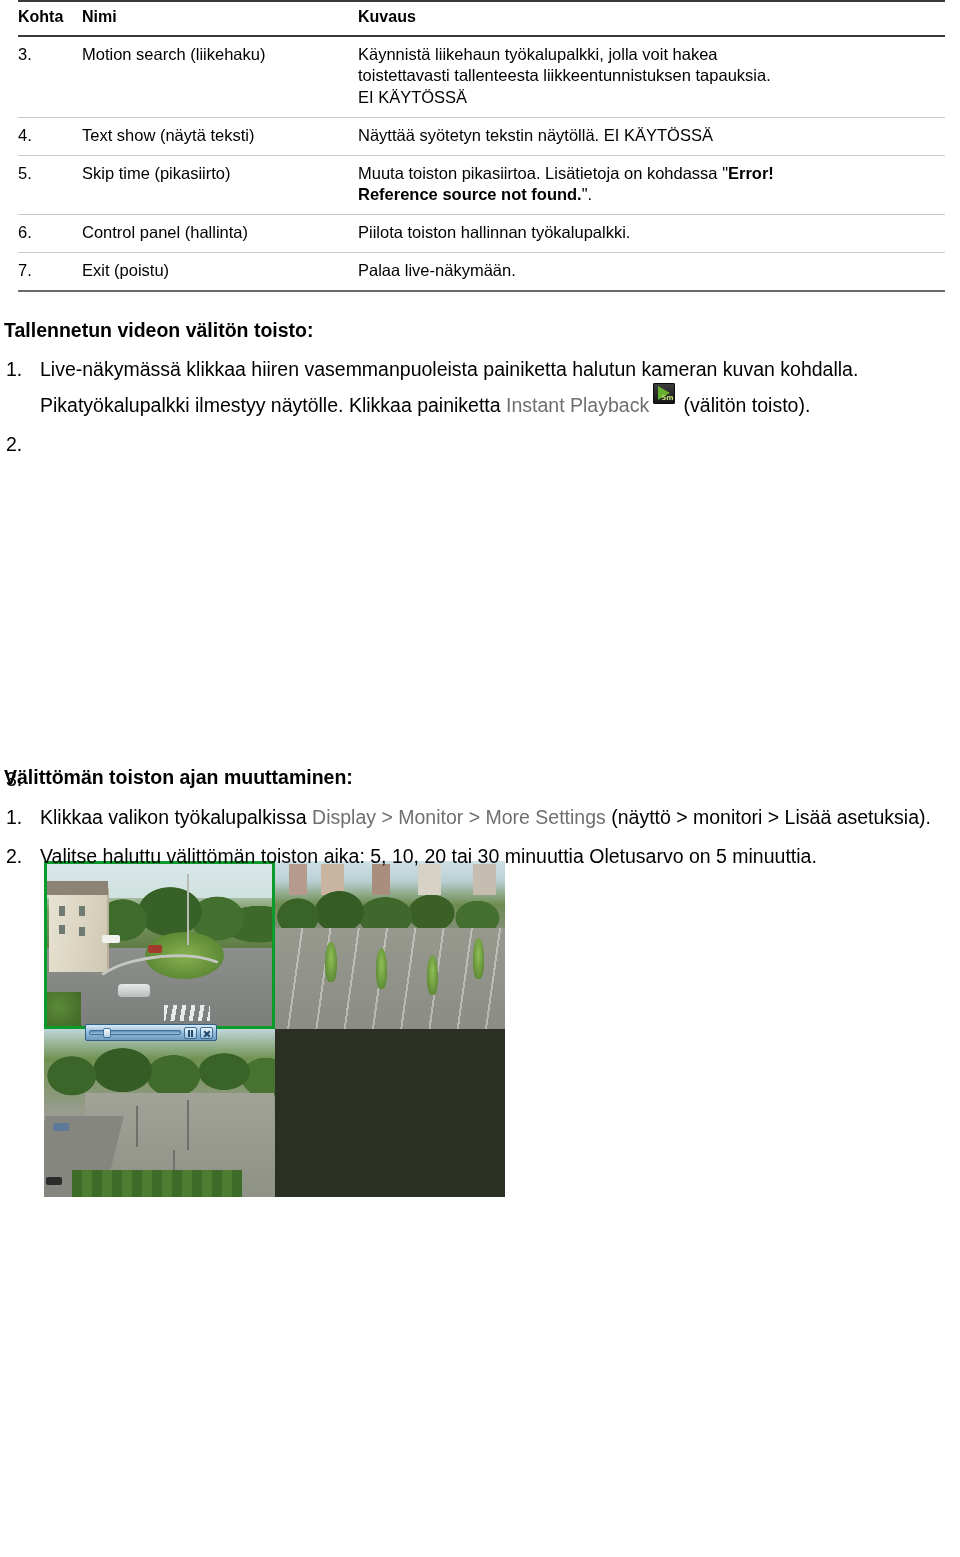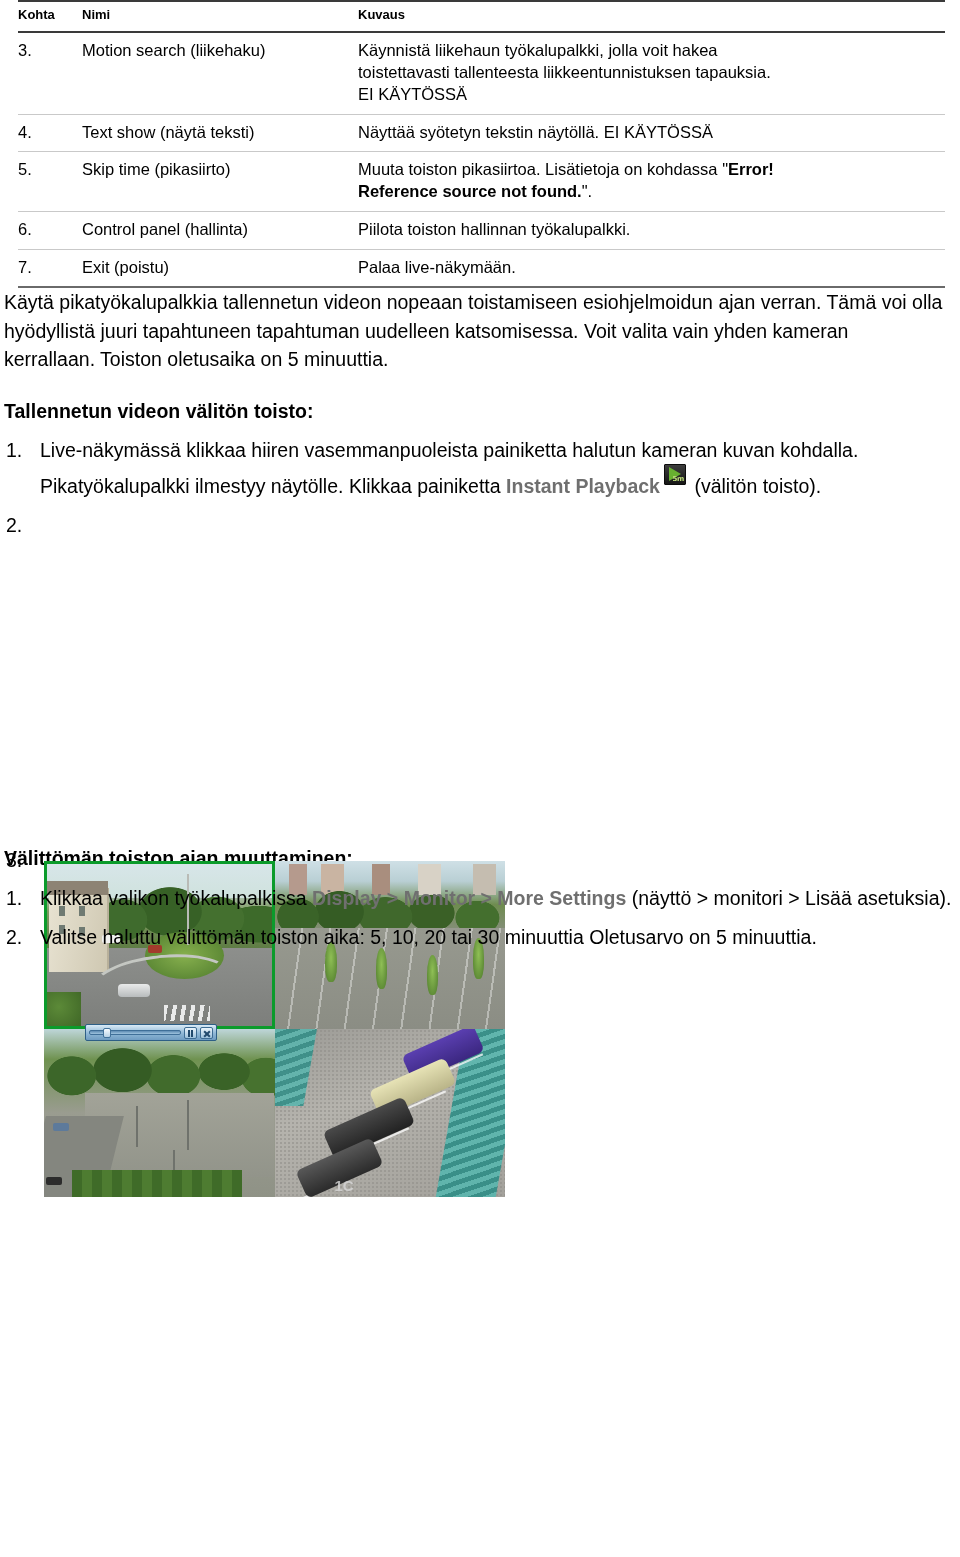--- a/index.html
+++ b/index.html
@@ -18,21 +18,21 @@
 
   
   .tbl-wrap { padding: 0 15px 0 18px; }
   table.spec { width: 927px; border-collapse: collapse; table-layout: fixed; }
   table.spec col.c1 { width: 64px; }
   table.spec col.c2 { width: 276px; }
   table.spec col.c3 { width: 587px; }
 
   table.spec thead th {
     text-align: left;
-    font-size: 13px;
+    font-size: 16px;
     font-weight: bold;
     padding: 6px 0 9px 0;
     border-top: 2px solid #3a3a3a;
     border-bottom: 2px solid #3a3a3a;
     vertical-align: bottom;
     line-height: 1.1;
   }
   table.spec tbody td {
     font-size: 16.5px;
     font-weight: normal;
@@ -82,21 +82,21 @@
   }
   ol.steps > li > .mk {
     position: absolute;
     left: 2px; top: 0;
     width: 28px;
     text-align: left;
   }
   ol.steps > li p { margin: 0; }
   ol.steps > li p.sub { margin-top: 11px; }
 
-  .gray-b { color: #6f6f6f; font-weight: bold; }
+  .gray-b { color: #6f6f6f; font-weight: normal; }
 
   
   .ico {
     display: inline-block;
     vertical-align: -4px;
     position: relative;
   }
   .ico-playback {
     width: 22px; height: 21px;
     background: linear-gradient(#3d3d3d, #161616);
@@ -345,21 +345,20 @@
         </tr>
         <tr>
           <td class="num">7.</td>
           <td>Exit (poistu)</td>
           <td>Palaa live-näkymään.</td>
         </tr>
       </tbody>
     </table>
   </div>
 
-  <p class="para">Käytä pikatyökalupalkkia tallennetun videon nopeaan toistamiseen esiohjelmoidun ajan verran. Tämä voi olla hyödyllistä juuri tapahtuneen tapahtuman uudelleen katsomisessa. Voit valita vain yhden kameran kerrallaan. Toiston oletusaika on 5 minuuttia.</p>
   <h2 class="h2">Tallennetun videon välitön toisto:</h2>
 
   <ol class="steps">
     <li>
       <span class="mk">1.</span>
       <p><span>Live-näkymässä klikkaa hiiren vasemmanpuoleista painiketta halutun kameran kuvan kohdalla. Pikatyökalupalkki ilmestyy näytölle. Klikkaa painiketta </span><span class="gray-b">Instant Playback</span><span class="ico ico-playback"><span class="tri"></span><span class="lbl">5m</span></span><span> (välitön toisto).</span></p>
     </li>
     <li>
       <span class="mk">2.</span>
     </li>
@@ -406,34 +405,20 @@
         <div class="plaza"></div>
         <div class="croad"></div>
         <div class="ccar c1"></div>
         <div class="ccar c2"></div>
         <div class="lamp l1"></div>
         <div class="lamp l2"></div>
         <div class="lamp l3"></div>
         <div class="hedge2"></div>
       </div>
 
-      <div class="pane pD">
-        <div class="grit"></div>
-        <div class="mossL"></div>
-        <div class="moss"></div>
-        <div class="stripe st1"></div>
-        <div class="stripe st2"></div>
-        <div class="stripe st3"></div>
-        <div class="stripe st4"></div>
-        <div class="dcar d1"></div>
-        <div class="dcar d2"></div>
-        <div class="dcar d3"></div>
-        <div class="dcar d4"></div>
-        <div class="tag">1C</div>
-      </div>
 
     </div>
     <div class="selbox"></div>
   </div>
 
   <div class="scrub">
     <div class="track">
       <div class="handle"></div>
     </div>
     <div class="btn">

